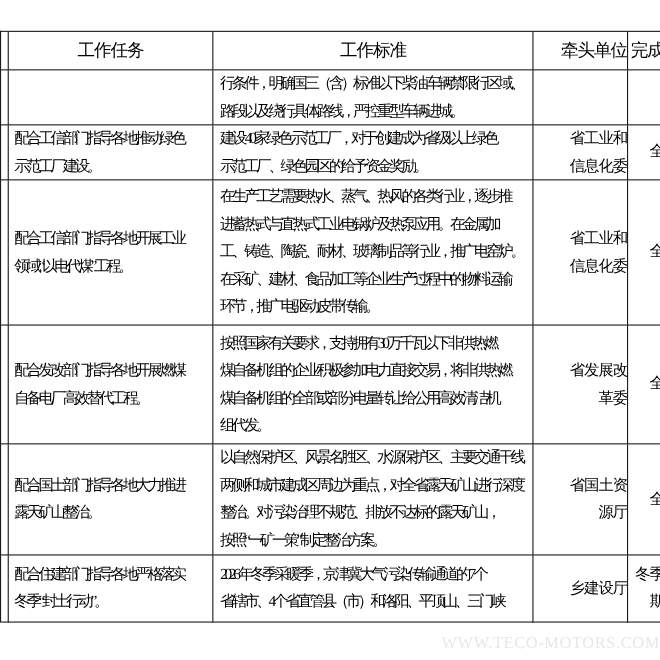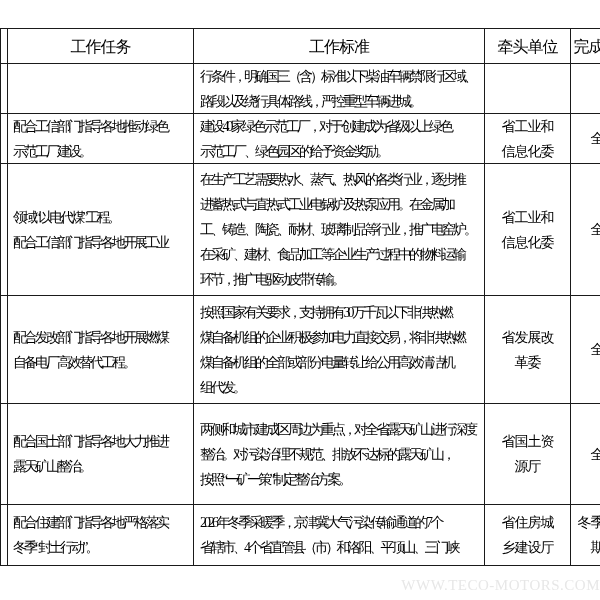--- a/index.html
+++ b/index.html
@@ -6,21 +6,21 @@
   .page{position:relative;width:600px;height:600px;overflow:hidden;background:#fff;
         font-family:"Liberation Serif","DejaVu Serif",serif;color:#000;}
   .tbl{position:absolute;left:0;top:28px;width:636px;
        border-top:1px solid #1a1a1a;border-left:1px solid #1a1a1a;}
   .row{display:flex;}
   .cell{box-sizing:border-box;border-right:1px solid #1a1a1a;border-bottom:1px solid #1a1a1a;
         display:flex;flex-direction:column;justify-content:center;overflow:hidden;}
   .c0{width:7px;}
   .c1{width:186px;}
   .c2{width:291px;}
-  .c3{width:86px;}
+  .c3{width:86px;align-items:flex-end;}
   .c4{width:66px;}
   .rh{height:35px;}
   .r1{height:50px;}
   .r2{height:50px;}
   .r3{height:132px;}
   .r4{height:108px;}
   .r5{height:101px;}
   .r6{height:61px;}
   .line{font-size:14px;line-height:25px;white-space:nowrap;}
   .c1 .line,.c2 .line{letter-spacing:-3px;}
@@ -80,22 +80,22 @@
         <div class="line">信息化委</div>
       </div>
       <div class="cell c4 r2">
         <div class="line">全年</div>
       </div>
     </div>
 
     <div class="row">
       <div class="cell c0 r3"></div>
       <div class="cell c1 r3">
+        <div class="line">配合工信部门指导各地开展工业</div>
         <div class="line">领域“以电代煤”工程。</div>
-        <div class="line">配合工信部门指导各地开展工业</div>
       </div>
       <div class="cell c2 r3">
         <div class="line">在生产工艺需要热水、蒸气、热风的各类行业，逐步推</div>
         <div class="line">进蓄热式与直热式工业电锅炉及热泵应用。在金属加</div>
         <div class="line">工、铸造、陶瓷、耐材、玻璃制品等行业，推广电窑炉。</div>
         <div class="line">在采矿、建材、食品加工等企业生产过程中的物料运输</div>
         <div class="line">环节，推广电驱动皮带传输。</div>
       </div>
       <div class="cell c3 r3">
         <div class="line">省工业和</div>
@@ -127,20 +127,21 @@
       </div>
     </div>
 
     <div class="row">
       <div class="cell c0 r5"></div>
       <div class="cell c1 r5">
         <div class="line">配合国土部门指导各地大力推进</div>
         <div class="line">露天矿山整治。</div>
       </div>
       <div class="cell c2 r5">
+        <div class="line">以自然保护区、风景名胜区、水源保护区、主要交通干线</div>
         <div class="line">两侧和城市建成区周边为重点，对全省露天矿山进行深度</div>
         <div class="line">整治。对污染治理不规范、排放不达标的露天矿山，</div>
         <div class="line">按照“一矿一策”制定整治方案。</div>
       </div>
       <div class="cell c3 r5">
         <div class="line">省国土资</div>
         <div class="line">源厅</div>
       </div>
       <div class="cell c4 r5">
         <div class="line">全年</div>
@@ -151,21 +152,20 @@
       <div class="cell c0 r6"></div>
       <div class="cell c1 r6">
         <div class="line">配合住建部门指导各地严格落实</div>
         <div class="line">冬季“封土行动”。</div>
       </div>
       <div class="cell c2 r6">
         <div class="line">2026 年冬季采暖季，京津冀大气污染传输通道的 7 个</div>
         <div class="line">省辖市、4 个省直管县（市）和洛阳、平顶山、三门峡</div>
       </div>
       <div class="cell c3 r6">
-        <div class="line">省住房城</div>
         <div class="line">乡建设厅</div>
       </div>
       <div class="cell c4 r6">
         <div class="line">冬季采暖</div>
         <div class="line">期间</div>
       </div>
     </div>
 
   </div>
 

